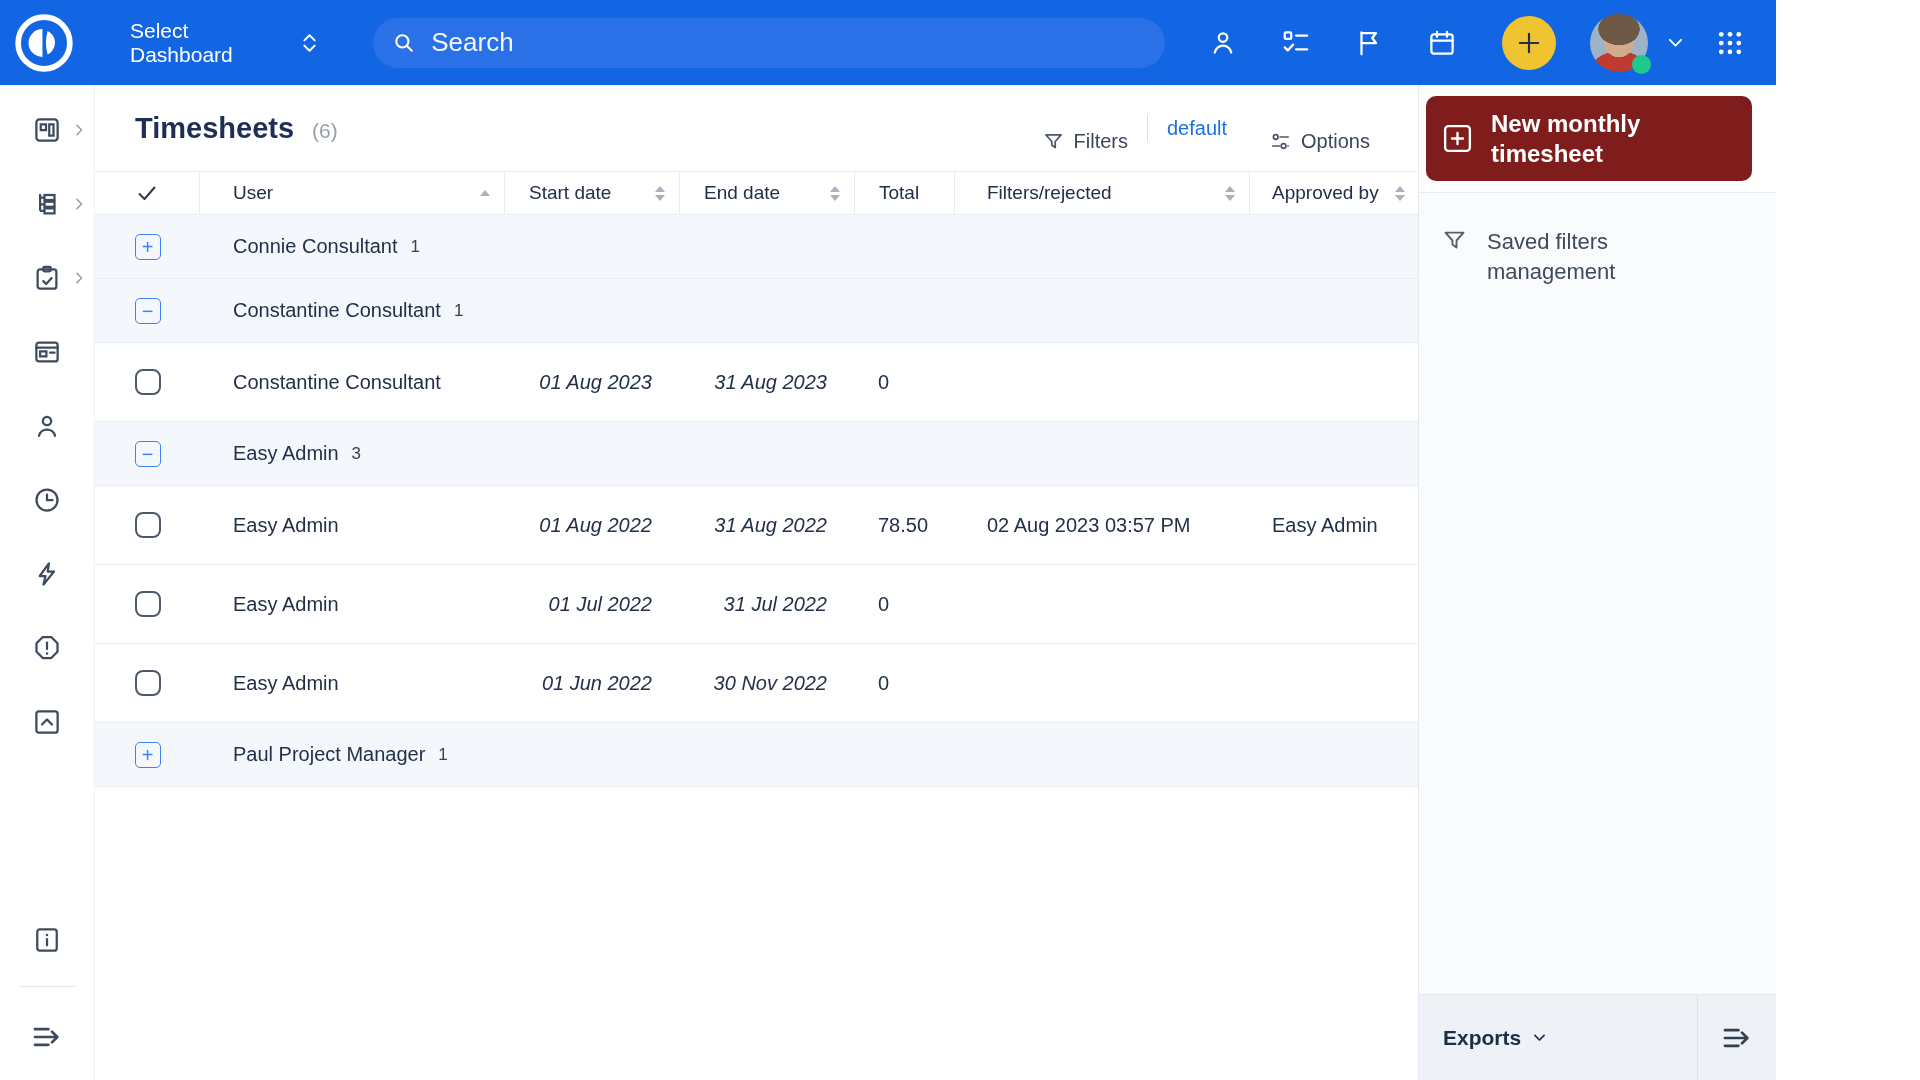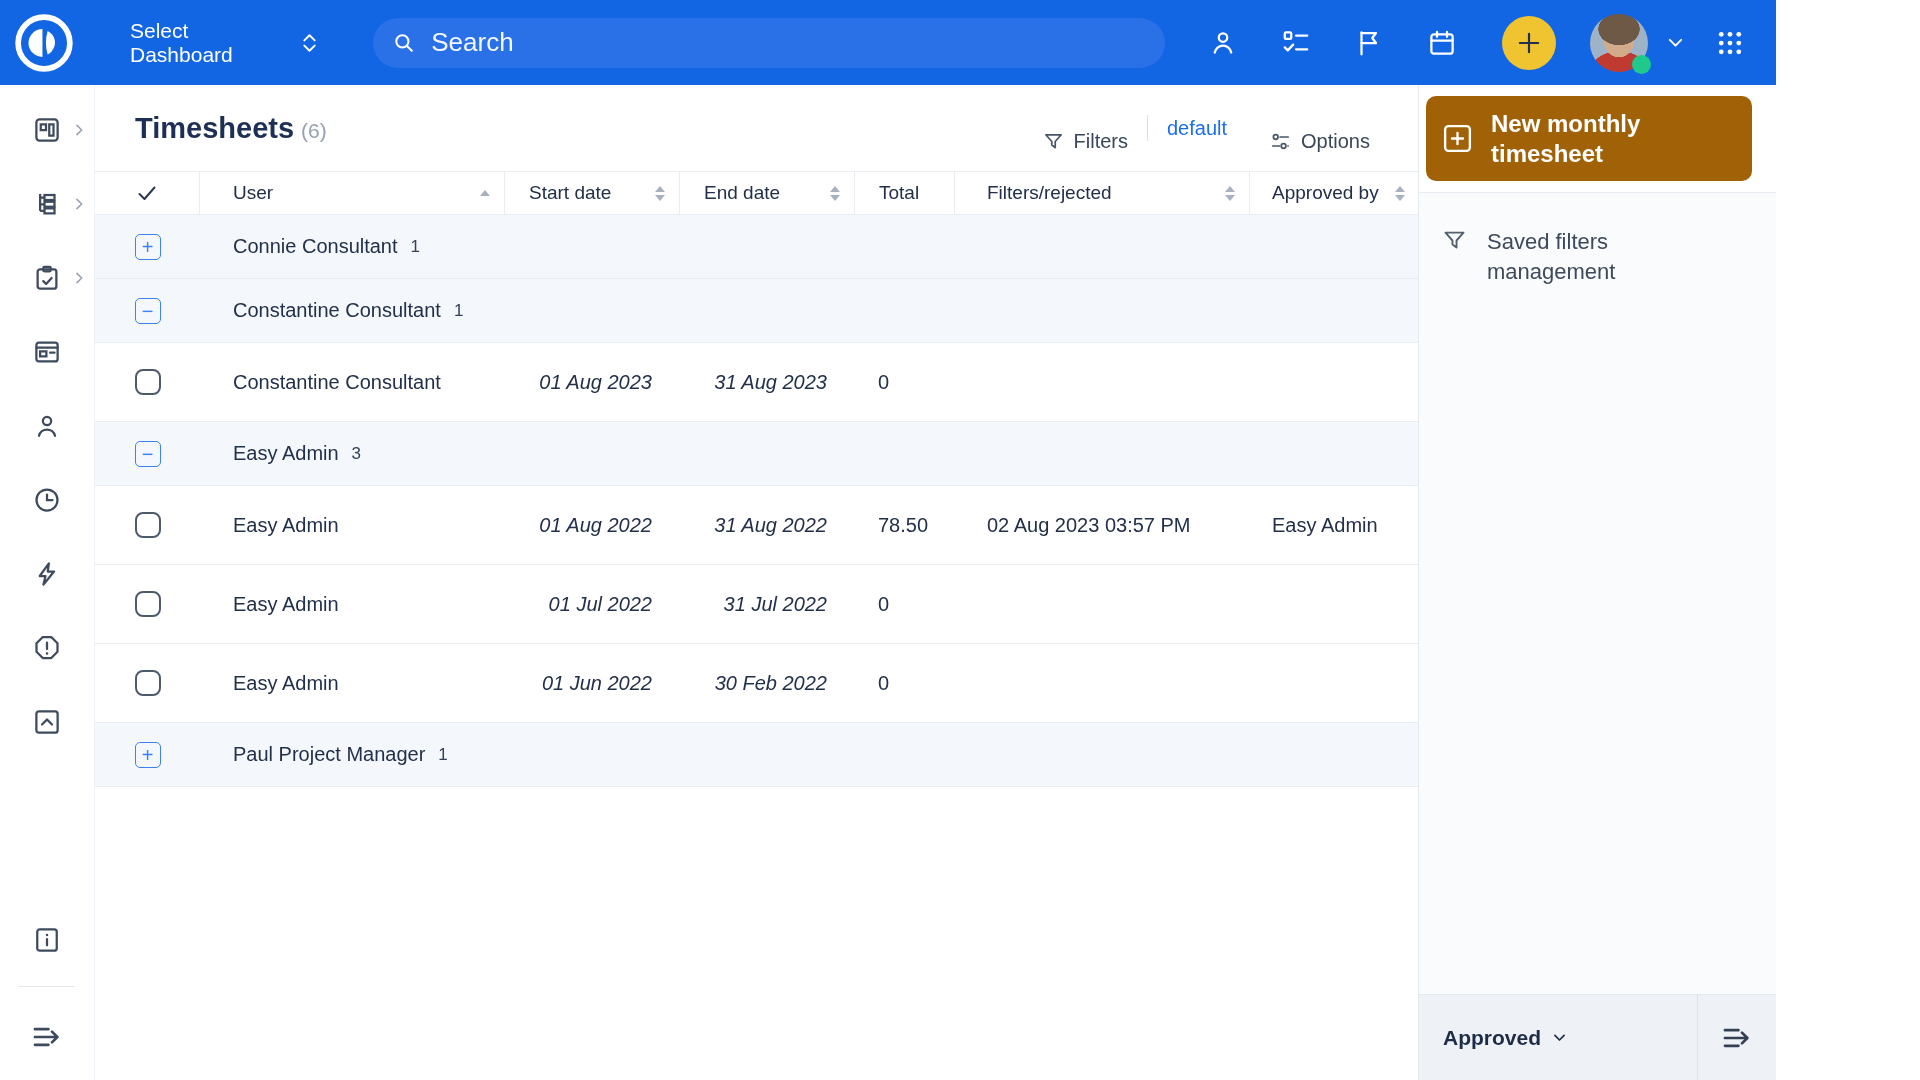--- a/index.html
+++ b/index.html
@@ -46,21 +46,21 @@
   .nav-slot svg.main-ic { width: 30px; height: 30px; }
   .nav-chev { position: absolute; right: 8px; top: 7px; color: #9AA3B1; }
   .sb-bottom { margin-top: auto; display: flex; flex-direction: column; align-items: center;
     padding-bottom: 26px; color: #3E4A5E; }
   .sb-divider { width: 56px; height: 1px; background: #E3E8EE; margin: 31px 0 33px; }
 
   
   .main { flex: 1; min-width: 0; background: #fff; display: flex; flex-direction: column; }
   .page-header { height: 86px; flex: 0 0 86px; display: flex; align-items: center;
     padding: 0 48px 0 40px; }
-  .title-block { display: flex; align-items: baseline; gap: 7px; }
+  .title-block { display: flex; align-items: baseline; gap: 18px; }
   .page-title { font-size: 29px; font-weight: bold; color: #1D2F55; }
   .page-count { font-size: 21px; color: #97A0AE; }
   .hdr-controls { margin-left: auto; display: flex; align-items: center; color: #3A465A; font-size: 20px; }
   .ctrl { display: flex; align-items: center; gap: 9px; cursor: pointer; margin-top: 26px; }
   .ctrl-sep { width: 1px; height: 26px; background: #D9DFE7; margin: 0 19px; }
   .link-default { color: #1D6FE8; cursor: pointer; }
   .ctrl-options { margin-left: 42px; }
 
   
   .table { --cols: 105px 305px 175px 175px 100px 295px 170px 1fr; }
@@ -96,21 +96,21 @@
   .expander { width: 26px; height: 26px; border: 1.5px solid #3B82F6; border-radius: 5px;
     color: #3B82F6; display: flex; align-items: center; justify-content: center;
     font-size: 20px; line-height: 1; cursor: pointer; background: #fff0; }
   .rowcheck { width: 26px; height: 26px; border: 2px solid #4D5A6B; border-radius: 8px;
     background: #fff; cursor: pointer; }
 
   
   .rightpanel { width: 358px; flex: 0 0 358px; border-left: 1px solid #E4E9F0;
     background: #FAFBFD; display: flex; flex-direction: column; }
   .panel-top { background: #fff; border-bottom: 1px solid #E7ECF2; padding: 11px 24px 11px 7px; }
-  .new-btn { width: 100%; height: 85px; background: #a16207; border: none; border-radius: 10px;
+  .new-btn { width: 100%; height: 85px; background: #7f1d1d; border: none; border-radius: 10px;
     display: flex; align-items: center; gap: 17px; padding-left: 15px; cursor: pointer; text-align: left; }
   .new-btn .lbl { color: #fff; font-size: 24px; font-weight: bold; line-height: 1.25; width: 240px; }
   .saved-filters { display: flex; gap: 19px; padding: 34px 0 0 22px; align-items: flex-start;
     color: #3E4A5C; cursor: pointer; }
   .saved-filters .lbl { font-size: 22px; line-height: 1.36; width: 175px; }
   .panel-footer { margin-top: auto; height: 86px; background: #EEF2F7; border-top: 1px solid #E3E8EE;
     display: flex; align-items: stretch; }
   .exports { flex: 1; display: flex; align-items: center; gap: 10px; padding-left: 24px;
     font-size: 21px; font-weight: bold; color: #1F2C48; cursor: pointer; }
   .footer-sep { width: 1px; background: #DCE2EA; }
@@ -416,21 +416,21 @@
               <div class="cell c-appr"></div>
               <div class="cell c-appby"></div>
               <div class="cell"></div>
             </div>
             <div class="trow data">
               <div class="cell c-sel">
                 <div class="rowcheck"></div>
               </div>
               <div class="cell c-user">Easy Admin</div>
               <div class="cell c-date">01 Jun 2022</div>
-              <div class="cell c-date">30 Feb 2022</div>
+              <div class="cell c-date">30 Nov 2022</div>
               <div class="cell c-total">0</div>
               <div class="cell c-appr"></div>
               <div class="cell c-appby"></div>
               <div class="cell"></div>
             </div>
             <div class="trow group">
               <div class="cell c-sel">
                 <div class="expander">+</div>
               </div>
               <div class="cell c-group">
@@ -453,21 +453,21 @@
         </button>
       </div>
       <div class="saved-filters">
         <svg width="27" height="27" viewBox="0 0 24 24" fill="none" stroke="#55606E" stroke-width="1.7" stroke-linejoin="round">
           <path d="M4 5h16l-6.2 7v6.3l-3.6-2.7V12z"></path>
         </svg>
         <span class="lbl">Saved filters management</span>
       </div>
       <div class="panel-footer">
         <div class="exports">
-          <span>Approved</span>
+          <span>Exports</span>
           <svg width="17" height="17" viewBox="0 0 24 24" fill="none" stroke="#1F2C48" stroke-width="2.4" stroke-linecap="round" stroke-linejoin="round">
             <path d="M5.5 9l6.5 6.5L18.5 9"></path>
           </svg>
         </div>
         <div class="footer-sep"></div>
         <div class="footer-arrow">
           <svg width="34" height="34" viewBox="0 0 24 24" fill="none" stroke="currentColor" stroke-width="1.9" stroke-linecap="round" stroke-linejoin="round">
             <path d="M3.5 6.5h9.5M3.5 17.5h9.5M3.5 12h15.5"></path>
               <path d="M15.5 8.2l3.8 3.8-3.8 3.8"></path>
           </svg>

